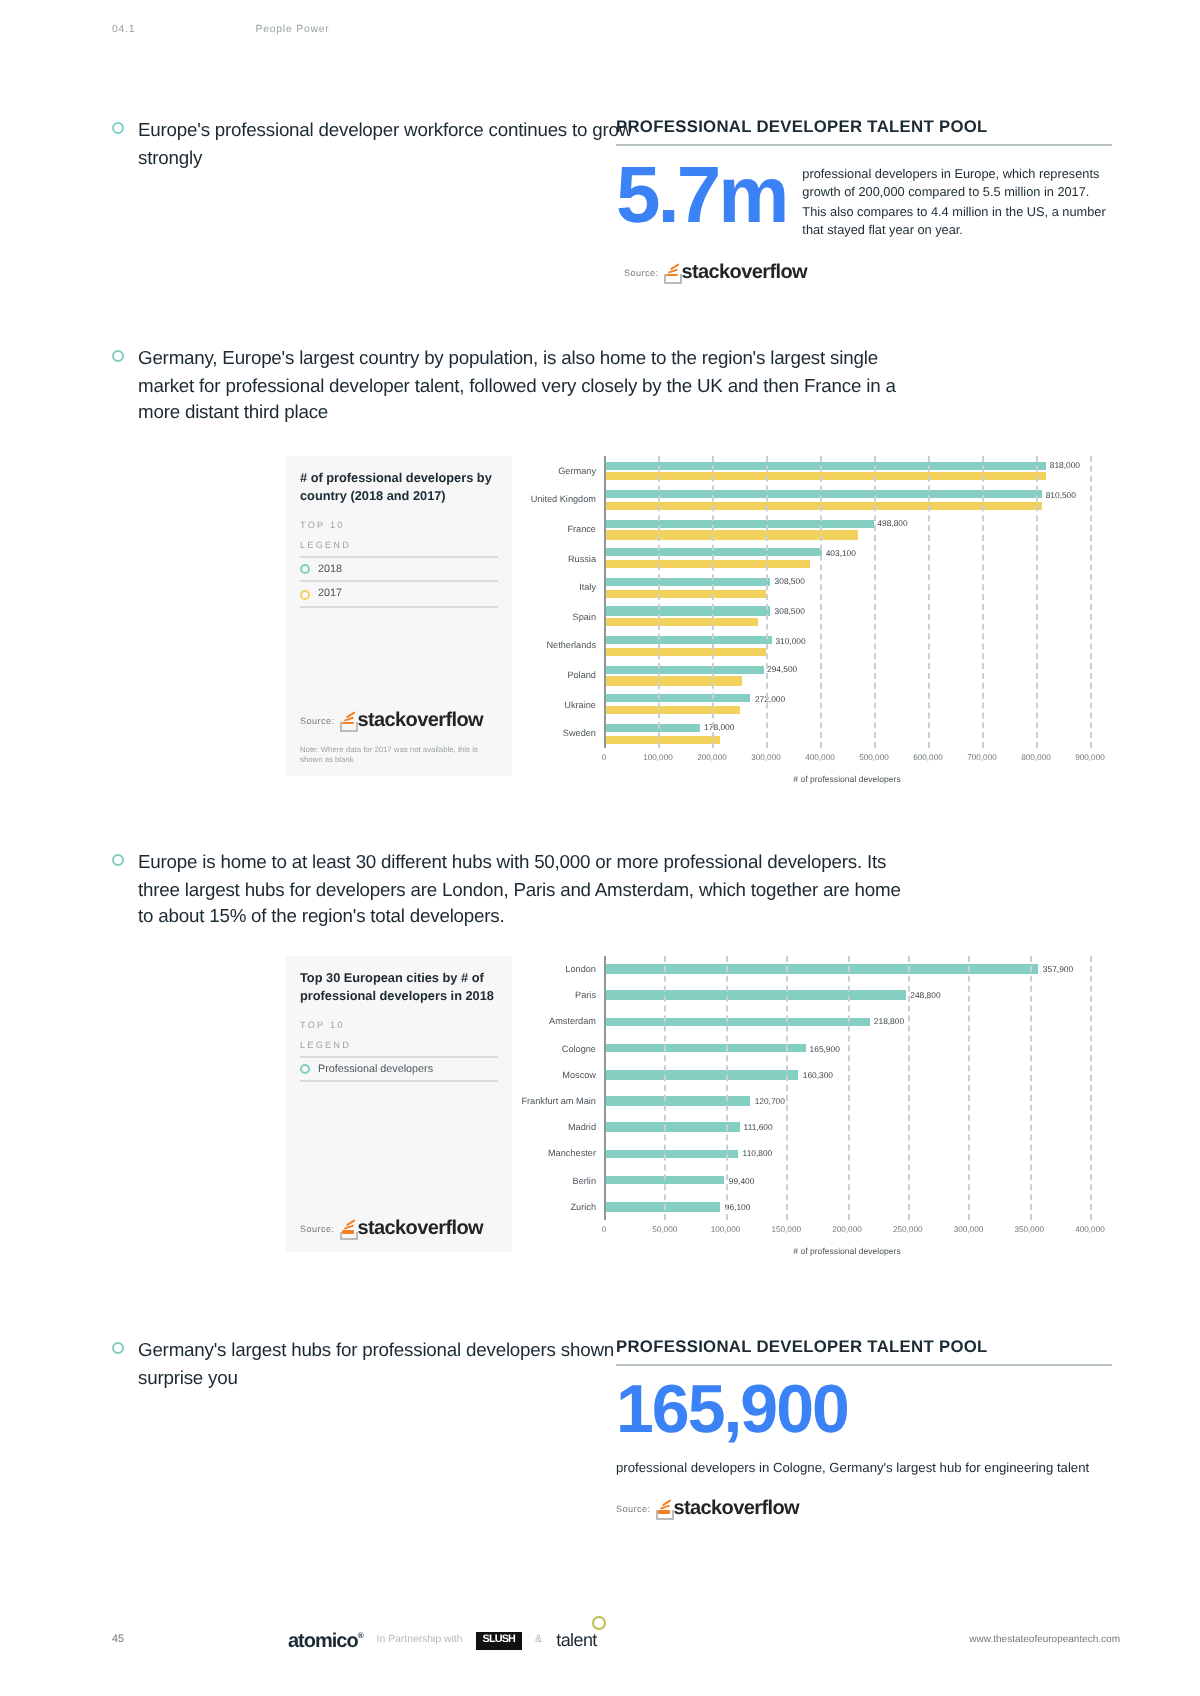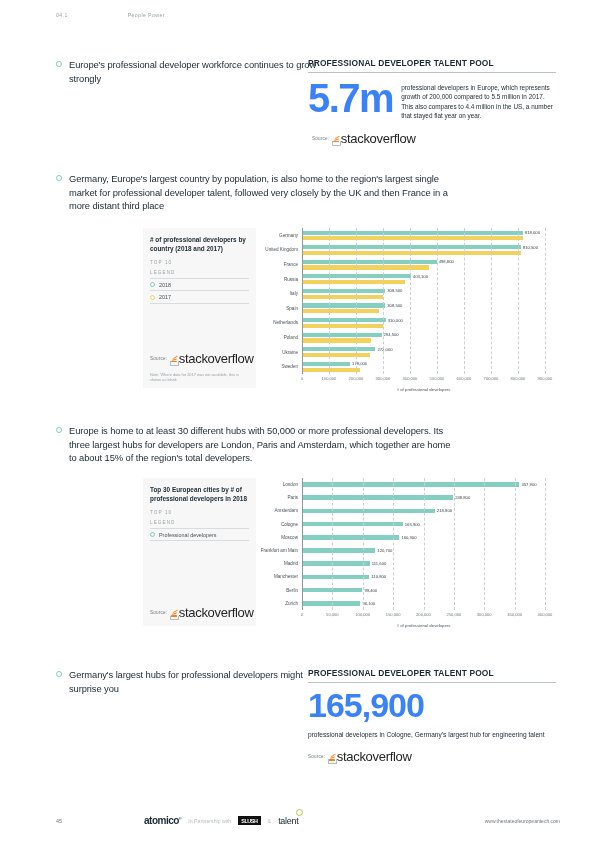--- a/index.html
+++ b/index.html
@@ -68,21 +68,21 @@
     position: absolute; right: 0; display: block;
     height: 1.3px; background: #f48024; border-radius: .5px;
   }
   .so-mark i:nth-child(1){ top:0;   width: 4.5px; transform: rotate(-32deg); right: .2px;}
   .so-mark i:nth-child(2){ top:2.2px; width: 5.4px; transform: rotate(-18deg);}
   .so-mark i:nth-child(3){ top:4.4px; width: 6.2px;}
   .so-mark::after {
     content:""; position:absolute; bottom:0; left:0; width:7px; height:3.4px;
     border:1.3px solid #bcbbbb; border-top: none;
   }
-  .so-word { font-size: 13px; font-weight: 400; color: #222426; letter-spacing: -.3px; }
+  .so-word { font-size: 10px; font-weight: 700; color: #222426; letter-spacing: -.3px; }
 
   
   .chart-module { position: absolute; display: flex; }
   .legend-panel {
     width: 113px; background: #f7f7f7; padding: 8px 7px 6px 7px;
     display: flex; flex-direction: column;
   }
   .legend-title {
     font-size: 6.4px; font-weight: 700; line-height: 8.6px; color: #1b2a33;
     margin-bottom: 7px;
@@ -556,21 +556,21 @@
           <span class="x-tick" style="left: 182.25px;">300,000</span>
           <span class="x-tick" style="left: 212.625px;">350,000</span>
           <span class="x-tick" style="left: 243px;">400,000</span>
         </div>
         <div class="x-title" style="margin-left: 46px; width: 243px;"># of professional developers</div>
       </div>
   </div>
 
   <div class="headline" style="top:668px; left:56px;">
     <span class="bullet"></span>
-    <span class="headline-text">Germany's largest hubs for professional developers might surprise you</span>
+    <span class="headline-text">Germany's largest hubs for professional developers shown surprise you</span>
   </div>
 
   <div class="stat-card" style="top:668px; left:308px;">
     <div class="stat-title">PROFESSIONAL DEVELOPER TALENT POOL</div>
     <div class="stat-rule"></div>
     <div class="stat-number wide-num">165,900</div>
     <div class="stat-desc below">professional developers in Cologne, Germany's largest hub for engineering talent</div>
     <div class="source-row" style="margin-top:9px;">
       <span class="source-label">Source:</span>
       <span class="so-logo">

